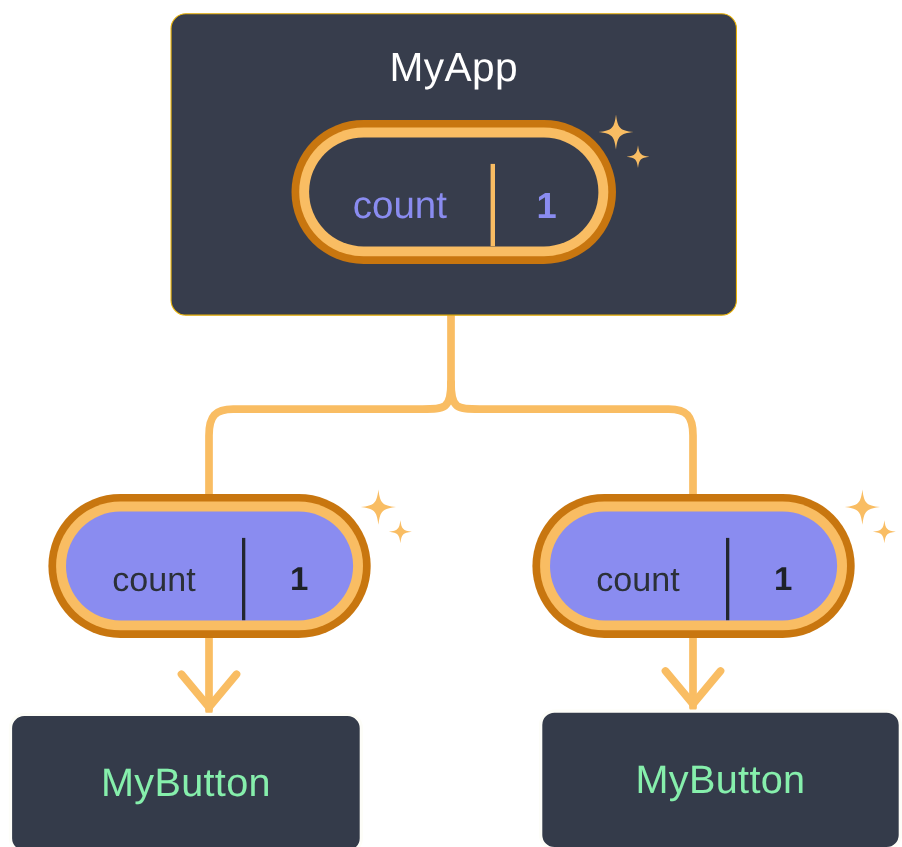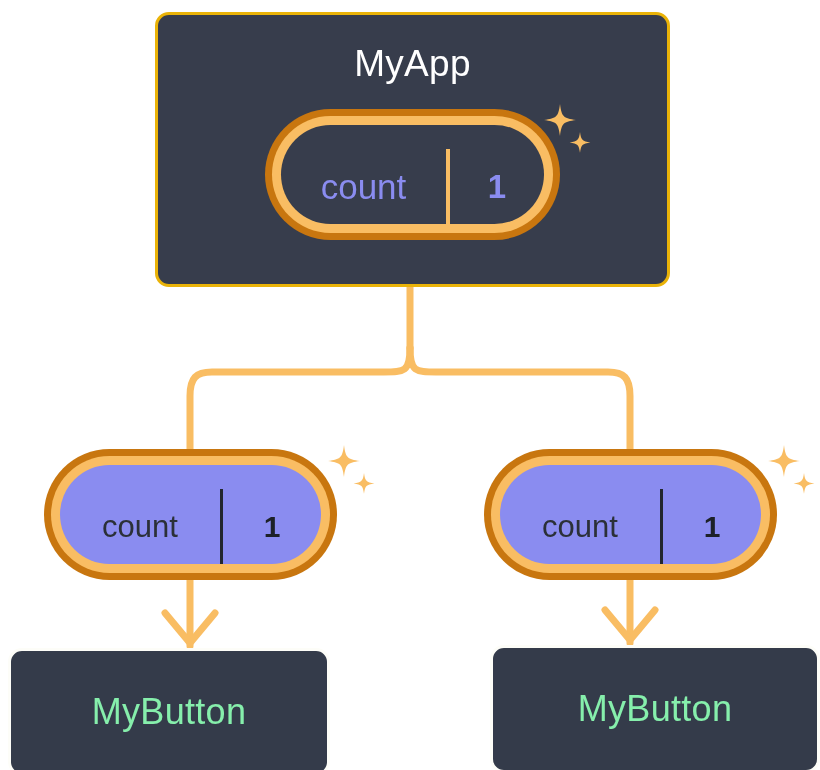--- a/index.html
+++ b/index.html
@@ -30,21 +30,21 @@
     height: 770px;
     z-index: 1;
     pointer-events: none;
   }
 
   
   .card {
     position: absolute;
     box-sizing: border-box;
     background: #373d4c;
-    border: 3px solid #eab308;
+    border: 1px solid #eab308;
     border-radius: 14px;
     z-index: 2;
   }
 
   #app-card {
     left: 155px;
     top: 12px;
     width: 515px;
     height: 275px;
   }

